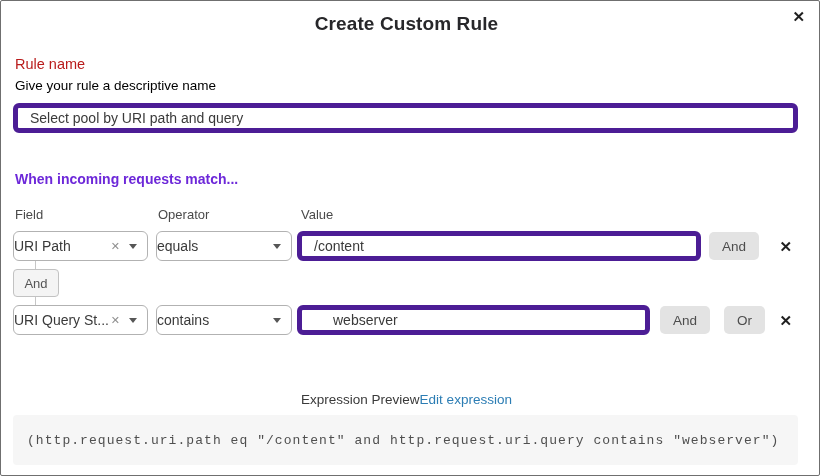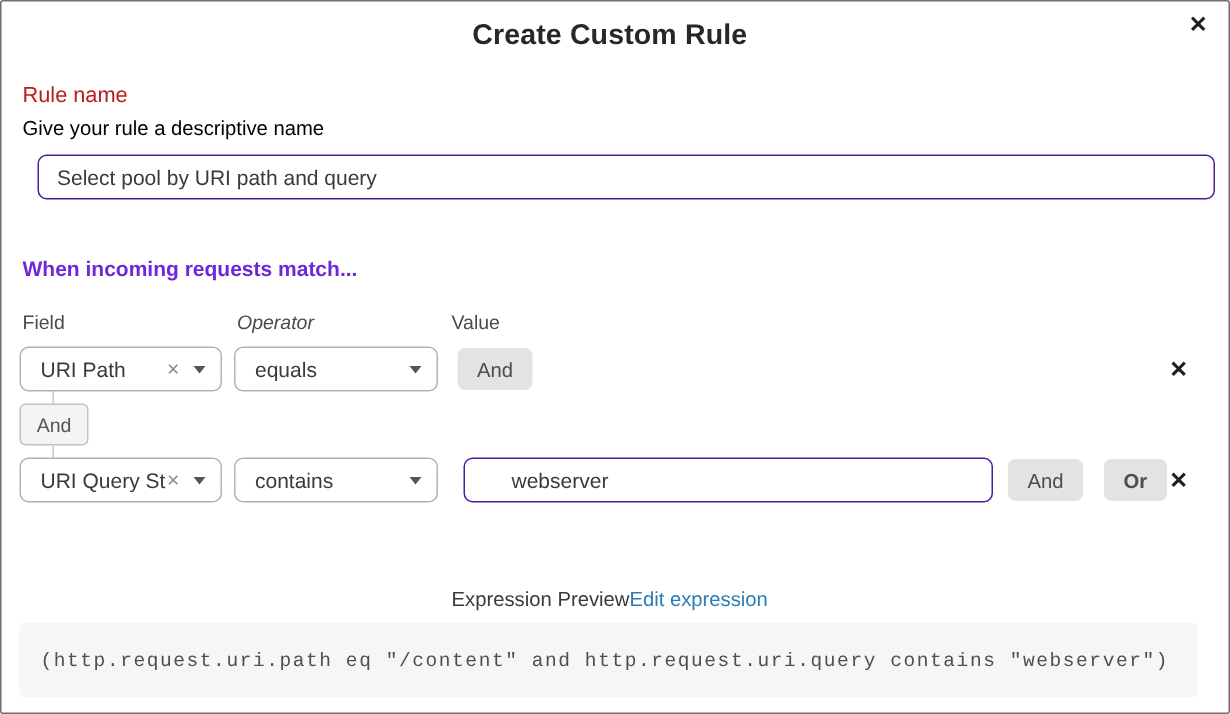--- a/index.html
+++ b/index.html
@@ -34,53 +34,52 @@
     padding: 2px 4px;
     line-height: 1;
   }
 
   .rule-label { margin: 21px 0 0 2px; font-size: 14.5px; color: #b91c1c; }
   .rule-hint  { margin: 6px 0 0 2px; font-size: 13.5px; color: #000000; }
 
   .text-input {
     display: flex; align-items: center;
     height: 30px;
-    border: 1px solid #4c1d95;
+    border: 5px solid #4c1d95;
     border-radius: 6px;
     background: #fff;
     padding: 0 12px;
     font-size: 14px;
     color: #3a3a3a;
     margin-top: 10px;
-    margin-left: 12px;
   }
   .rule-name-input { width: 785px; }
 
   .section-heading {
     margin: 38px 0 0 2px;
     font-size: 14px;
     font-weight: 700;
     color: #6d28d9;
   }
 
   .col-headers { display: flex; margin: 20px 0 0 0; font-size: 13px; color: #4a4a4a; }
   .col-field    { width: 143px; padding-left: 2px; }
-  .col-operator { width: 141px; padding-left: 2px; font-style: italic; }
+  .col-operator { width: 141px; padding-left: 2px; }
   .col-value    { padding-left: 4px; }
 
   .match-row { display: flex; align-items: center; margin-top: 9px; width: 785px; }
   .match-row.second { margin-top: 0; }
 
   .select-box {
     display: flex; align-items: center;
     height: 30px;
     border: 1px solid #b2b2b2;
     border-radius: 6px;
     background: #fff;
-    padding: 0 10px 0 13px;
+    padding: 0 10px 0 0;
     font-size: 14px;
     color: #3a3a3a;
     cursor: pointer;
   }
   .field-select    { width: 135px; margin-right: 8px; }
   .operator-select { width: 136px; margin-right: 5px; }
   .select-label { flex: 1; white-space: nowrap; overflow: hidden; }
   .clear-x { font-size: 11px; color: #8f8f8f; margin-right: 9px; cursor: pointer; }
   .caret {
     width: 0; height: 0;
@@ -99,21 +98,21 @@
     border: none;
     border-radius: 5px;
     padding: 0 13px;
     font-size: 13.5px;
     color: #4d4d4d;
     font-family: "Liberation Sans", sans-serif;
     cursor: pointer;
   }
   .row1-and { margin-left: 8px; }
   .row2-and { margin-left: 10px; }
-  .row2-or  { margin-left: 14px; font-weight: bold; }
+  .row2-or  { margin-left: 14px; }
 
   .remove-x {
     margin-left: auto;
     margin-right: 6px;
     font-size: 15px;
     font-weight: 700;
     color: #1f1f1f;
     cursor: pointer;
     line-height: 1;
   }
@@ -178,20 +177,23 @@
     <div class="match-row">
       <div class="select-box field-select">
         <span class="select-label">URI Path</span>
         <span class="clear-x">✕</span>
         <span class="caret"></span>
       </div>
       <div class="select-box operator-select">
         <span class="select-label">equals</span>
         <span class="caret"></span>
       </div>
+      <div class="text-input value-input value-row1">
+        <span>/content</span>
+      </div>
       <button class="conj-btn row1-and">And</button>
       <span class="remove-x">✕</span>
     </div>
 
     <div class="connector-wrap">
       <div class="vline"></div>
       <div class="and-badge">And</div>
       <div class="vline"></div>
     </div>
 

